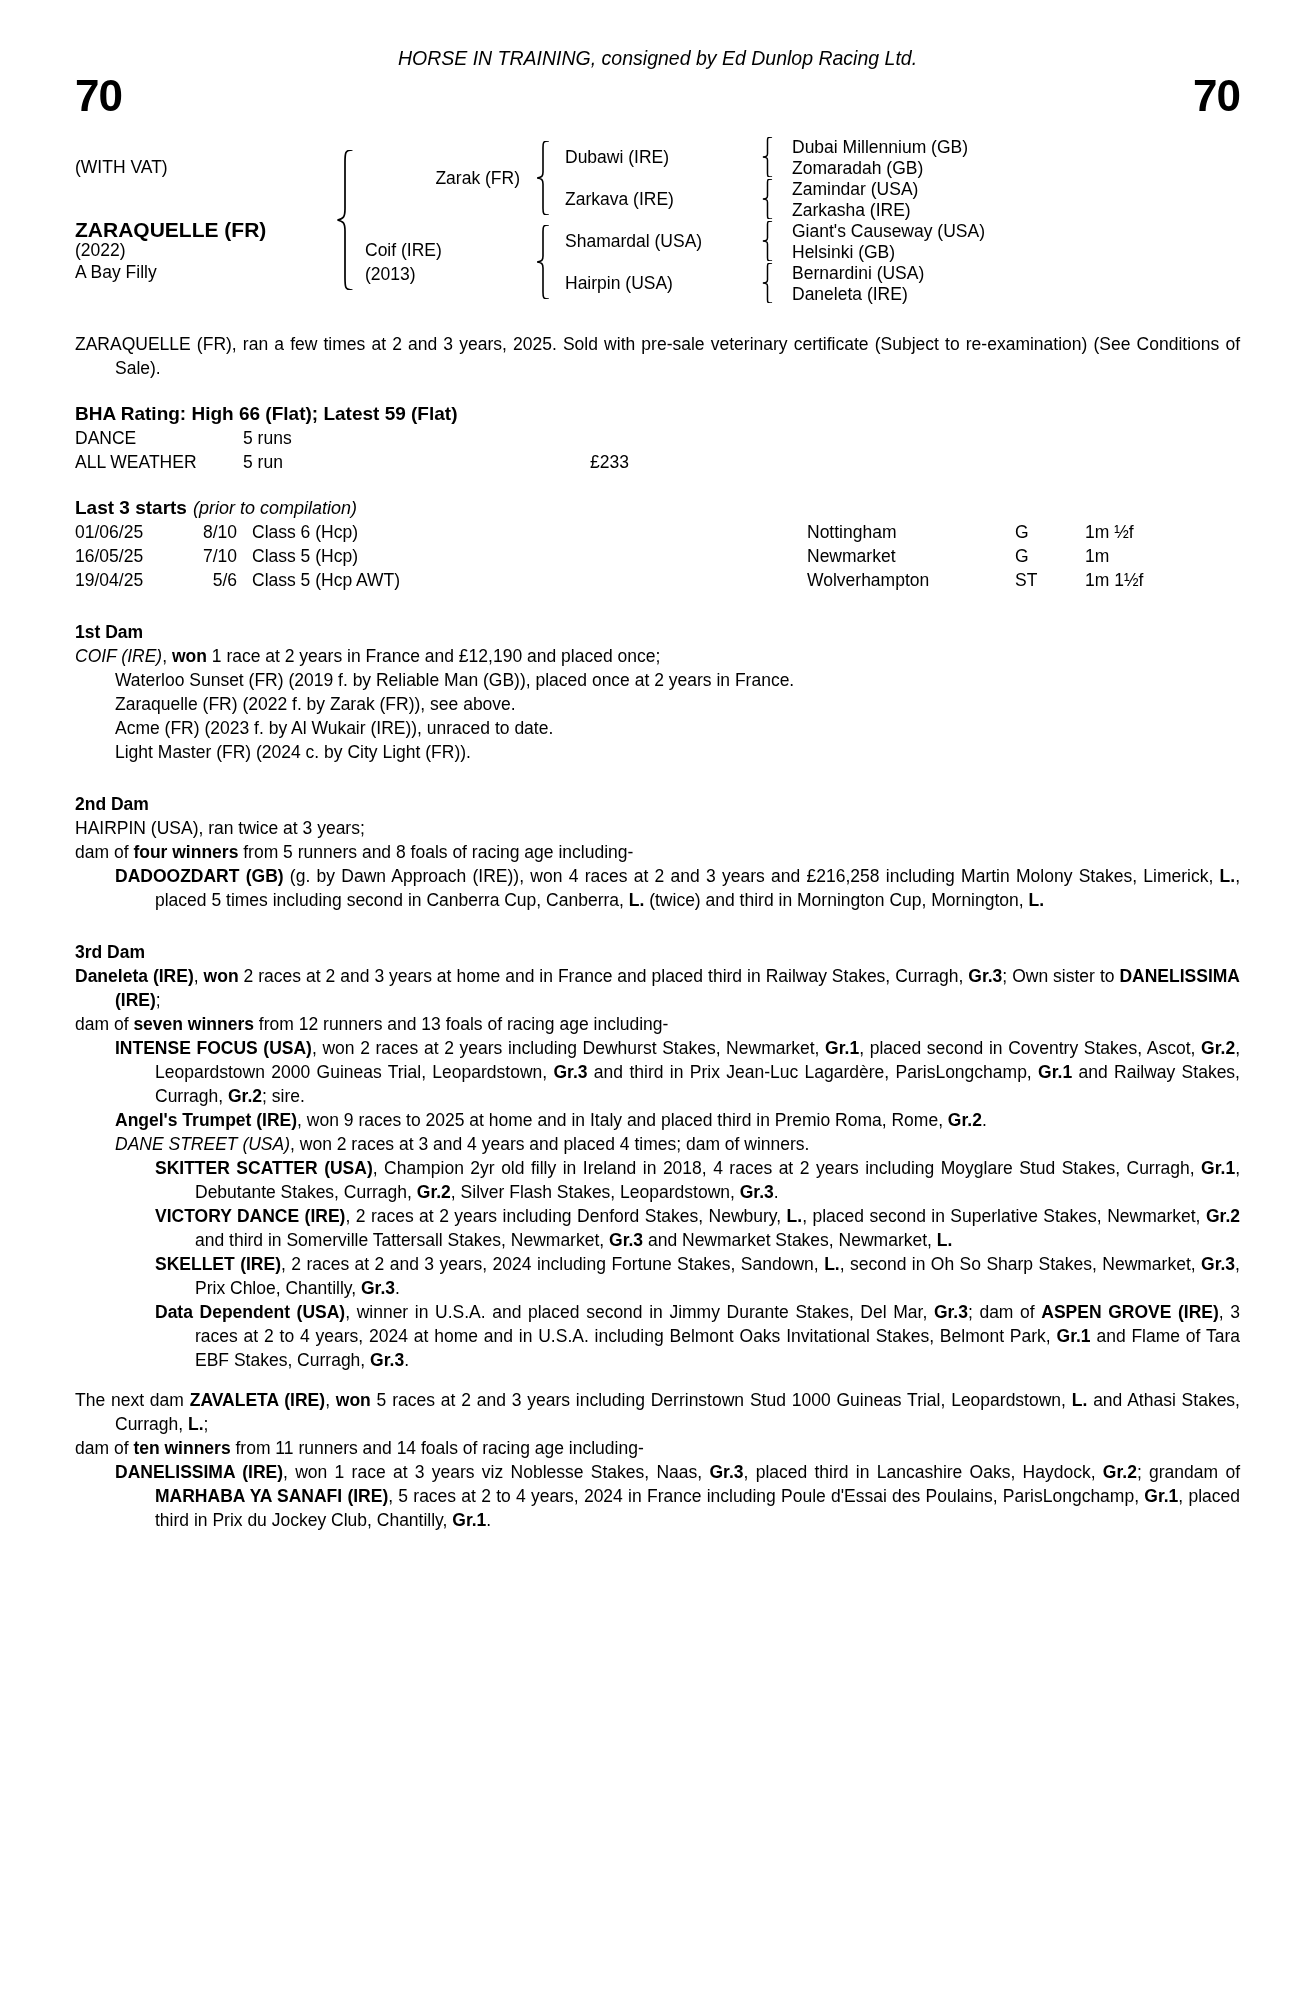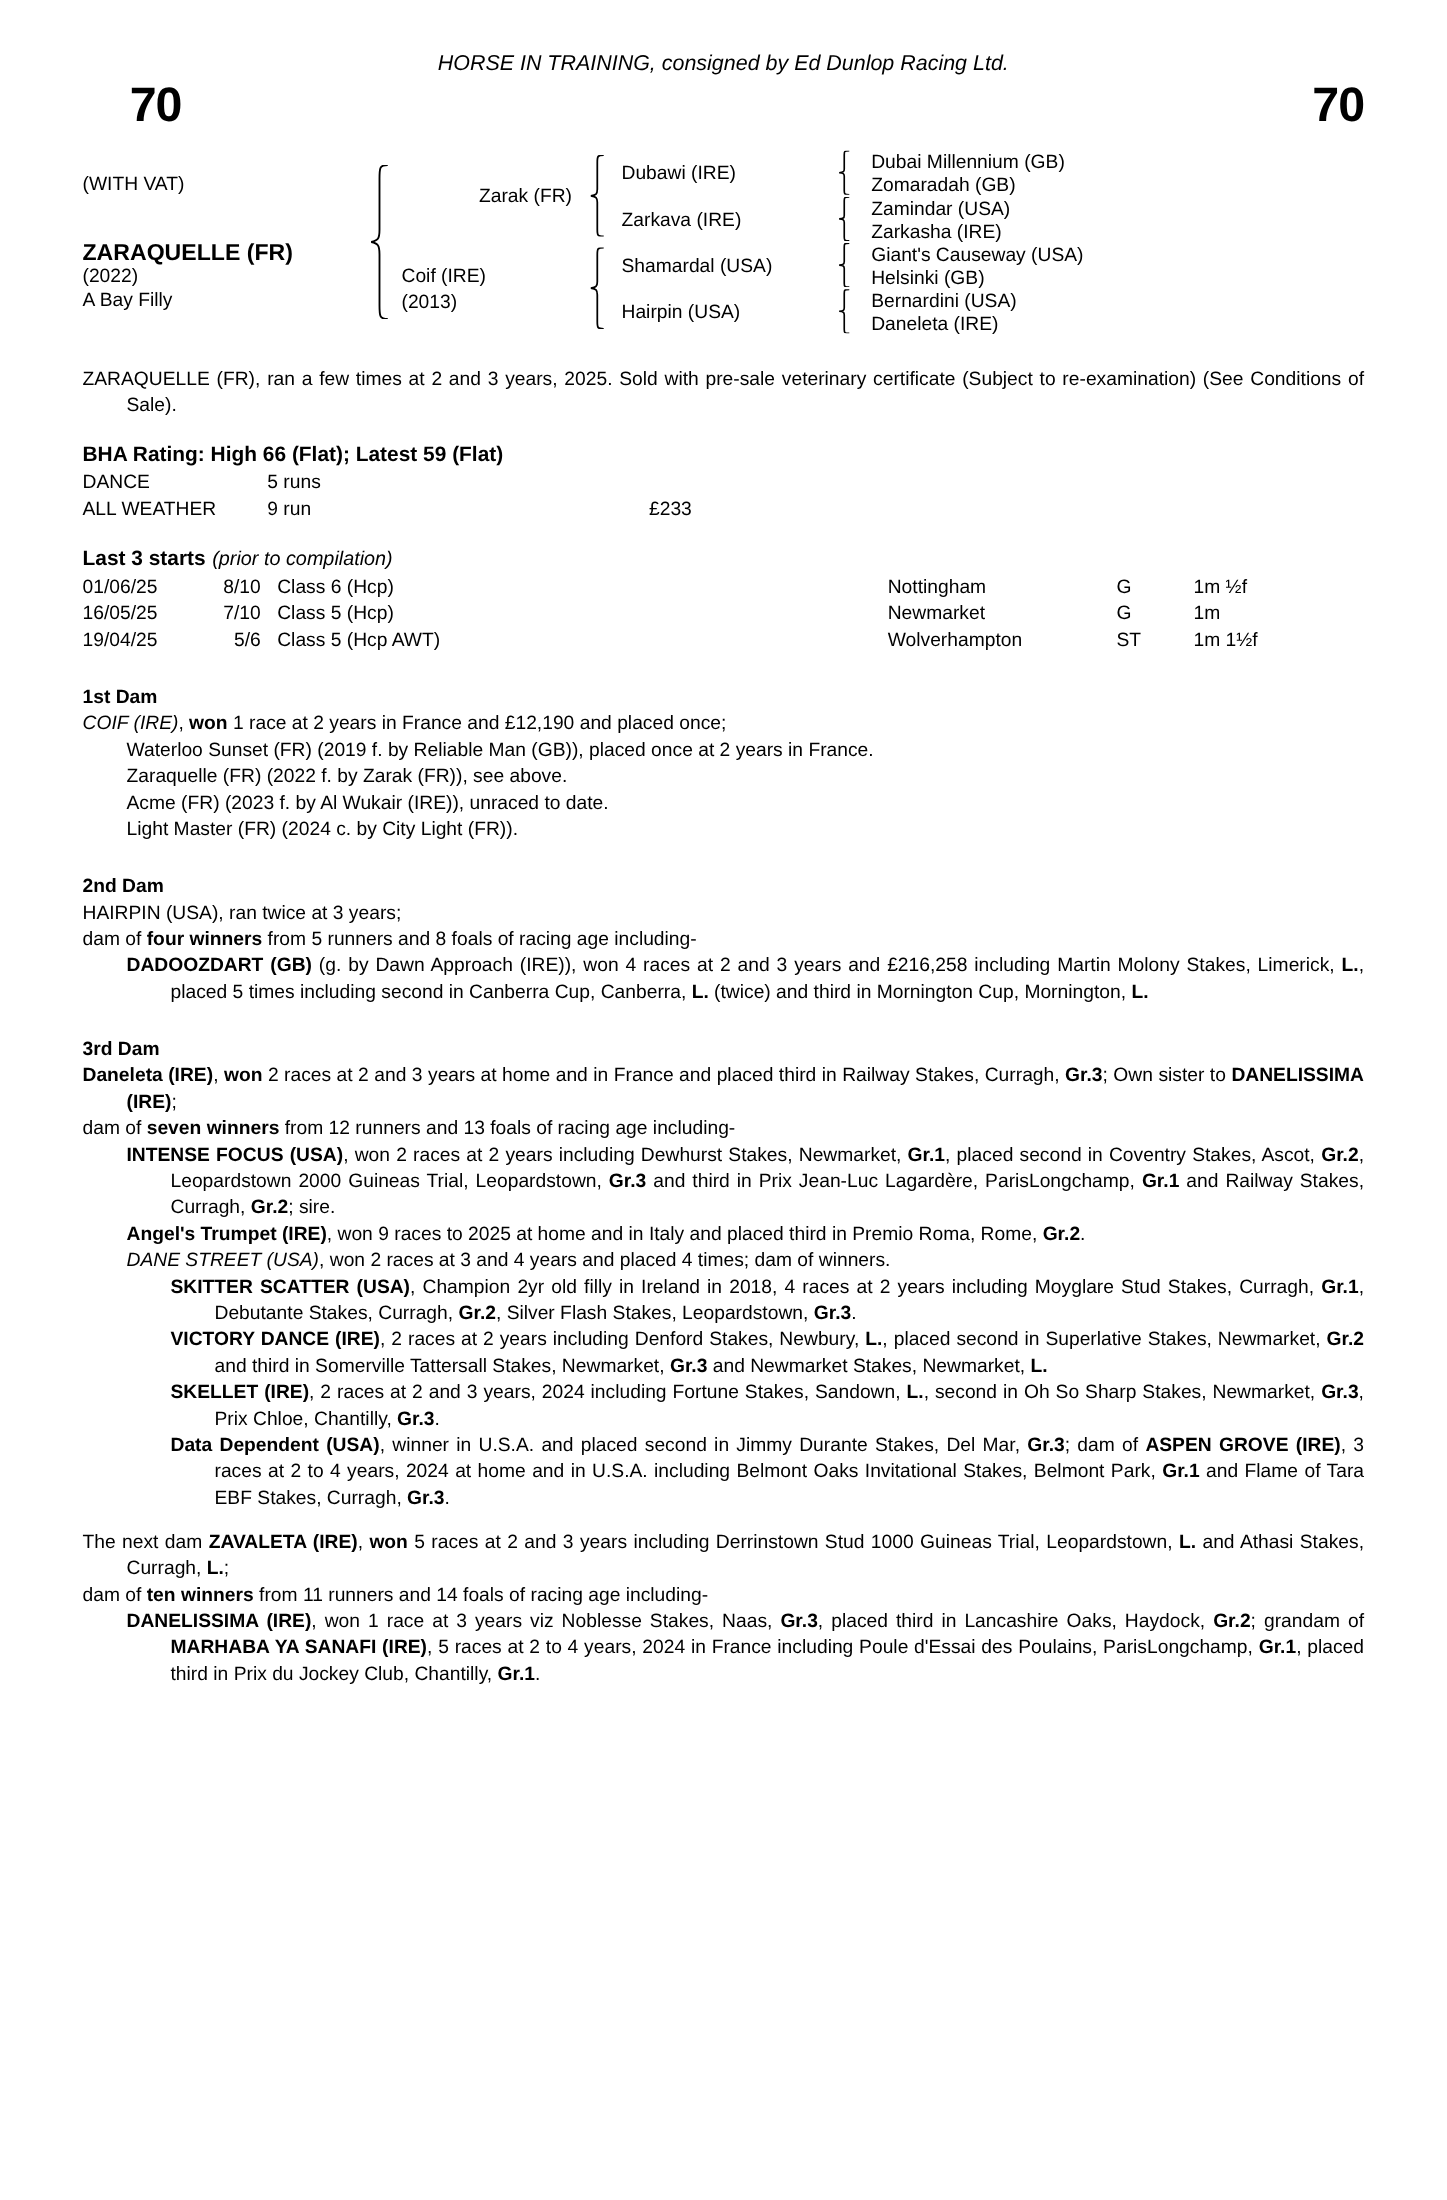--- a/index.html
+++ b/index.html
@@ -8,21 +8,21 @@
     color:#000;
     font-family:"Liberation Sans", sans-serif;
     font-size:17.5px; line-height:24px;
     -webkit-font-smoothing:antialiased;
   }
   .page { padding:46px 75px 0 75px; position:relative; }
 
   
   .consign-title { text-align:center; font-style:italic; font-size:19.5px; line-height:24px; }
   .lot-row { display:flex; justify-content:space-between; align-items:flex-start; margin-top:4px; height:46px; }
-  .lot-num { font-size:44px; font-weight:bold; line-height:44px; letter-spacing:-1px;margin-left:43px; }
+  .lot-num { font-size:44px; font-weight:bold; line-height:44px; letter-spacing:-1px; }
 
   
   .pedigree { display:grid; grid-template-columns:250px 40px 155px 45px 185px 34px 1fr; grid-auto-rows:21px; margin-top:16px; }
   .horse-info { grid-column:1; grid-row:1/9; display:flex; flex-direction:column; justify-content:center; }
   .horse-info div { line-height:21.5px; }
   .horse-name { font-weight:bold; font-size:21px;margin-top:40px; }
   .brace { display:flex; justify-content:center; }
   .brace svg { height:100%; }
   .brace-tall { grid-column:2; grid-row:1/9; padding:14px 0; }
   .brace-sire { grid-column:4; grid-row:1/5; padding:5px 0; }
@@ -145,21 +145,21 @@
 
   <p class="hang0 desc"><span>ZARAQUELLE (FR), ran a few times at 2 and 3 years, 2025. Sold with pre-sale veterinary certificate (Subject to re-examination) (See Conditions of Sale).</span></p>
 
   <div class="bha">
     <div class="bha-rating">BHA Rating: High 66 (Flat); Latest 59 (Flat)</div>
     <div class="bha-grid">
       <div>DANCE</div>
       <div>5 runs</div>
       <div></div>
       <div>ALL WEATHER</div>
-      <div>9 run</div>
+      <div>5 run</div>
       <div>£233</div>
     </div>
   </div>
 
   <div class="starts">
     <div class="starts-heading">
       <span class="bold-part">Last 3 starts</span><span class="italic-part">(prior to compilation)</span>
     </div>
     <div class="starts-grid">
       <div>01/06/25</div>

